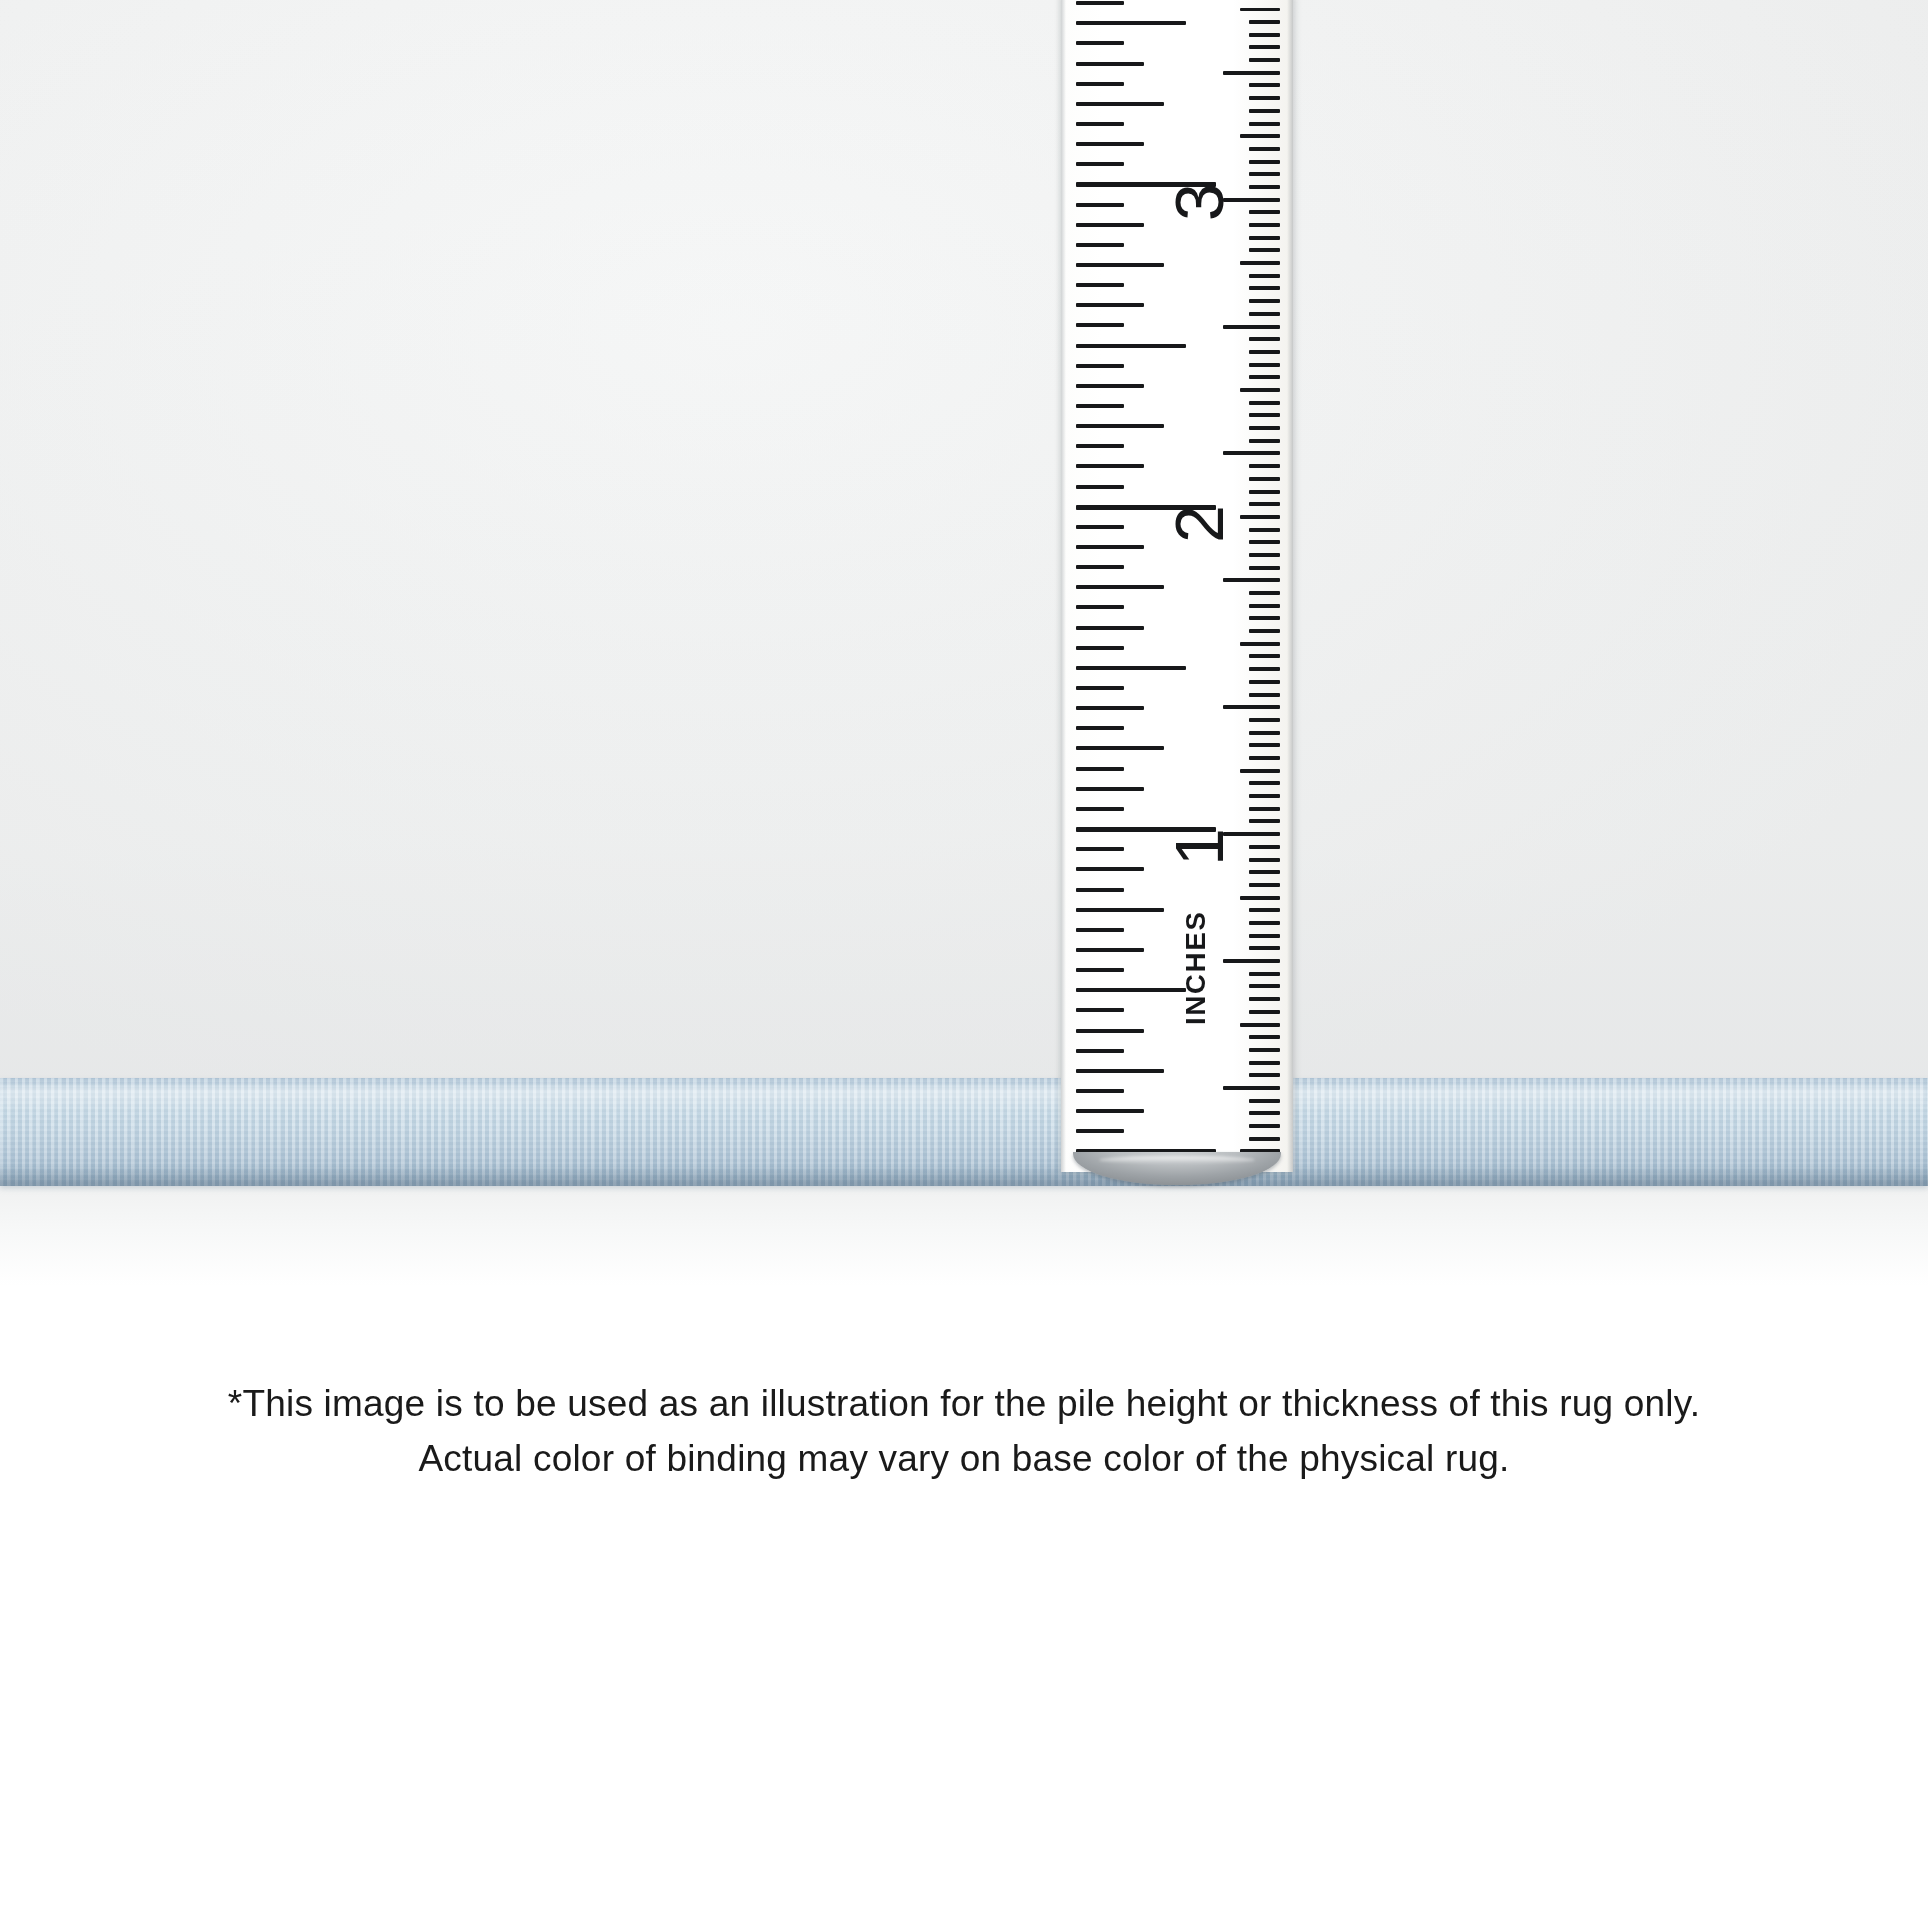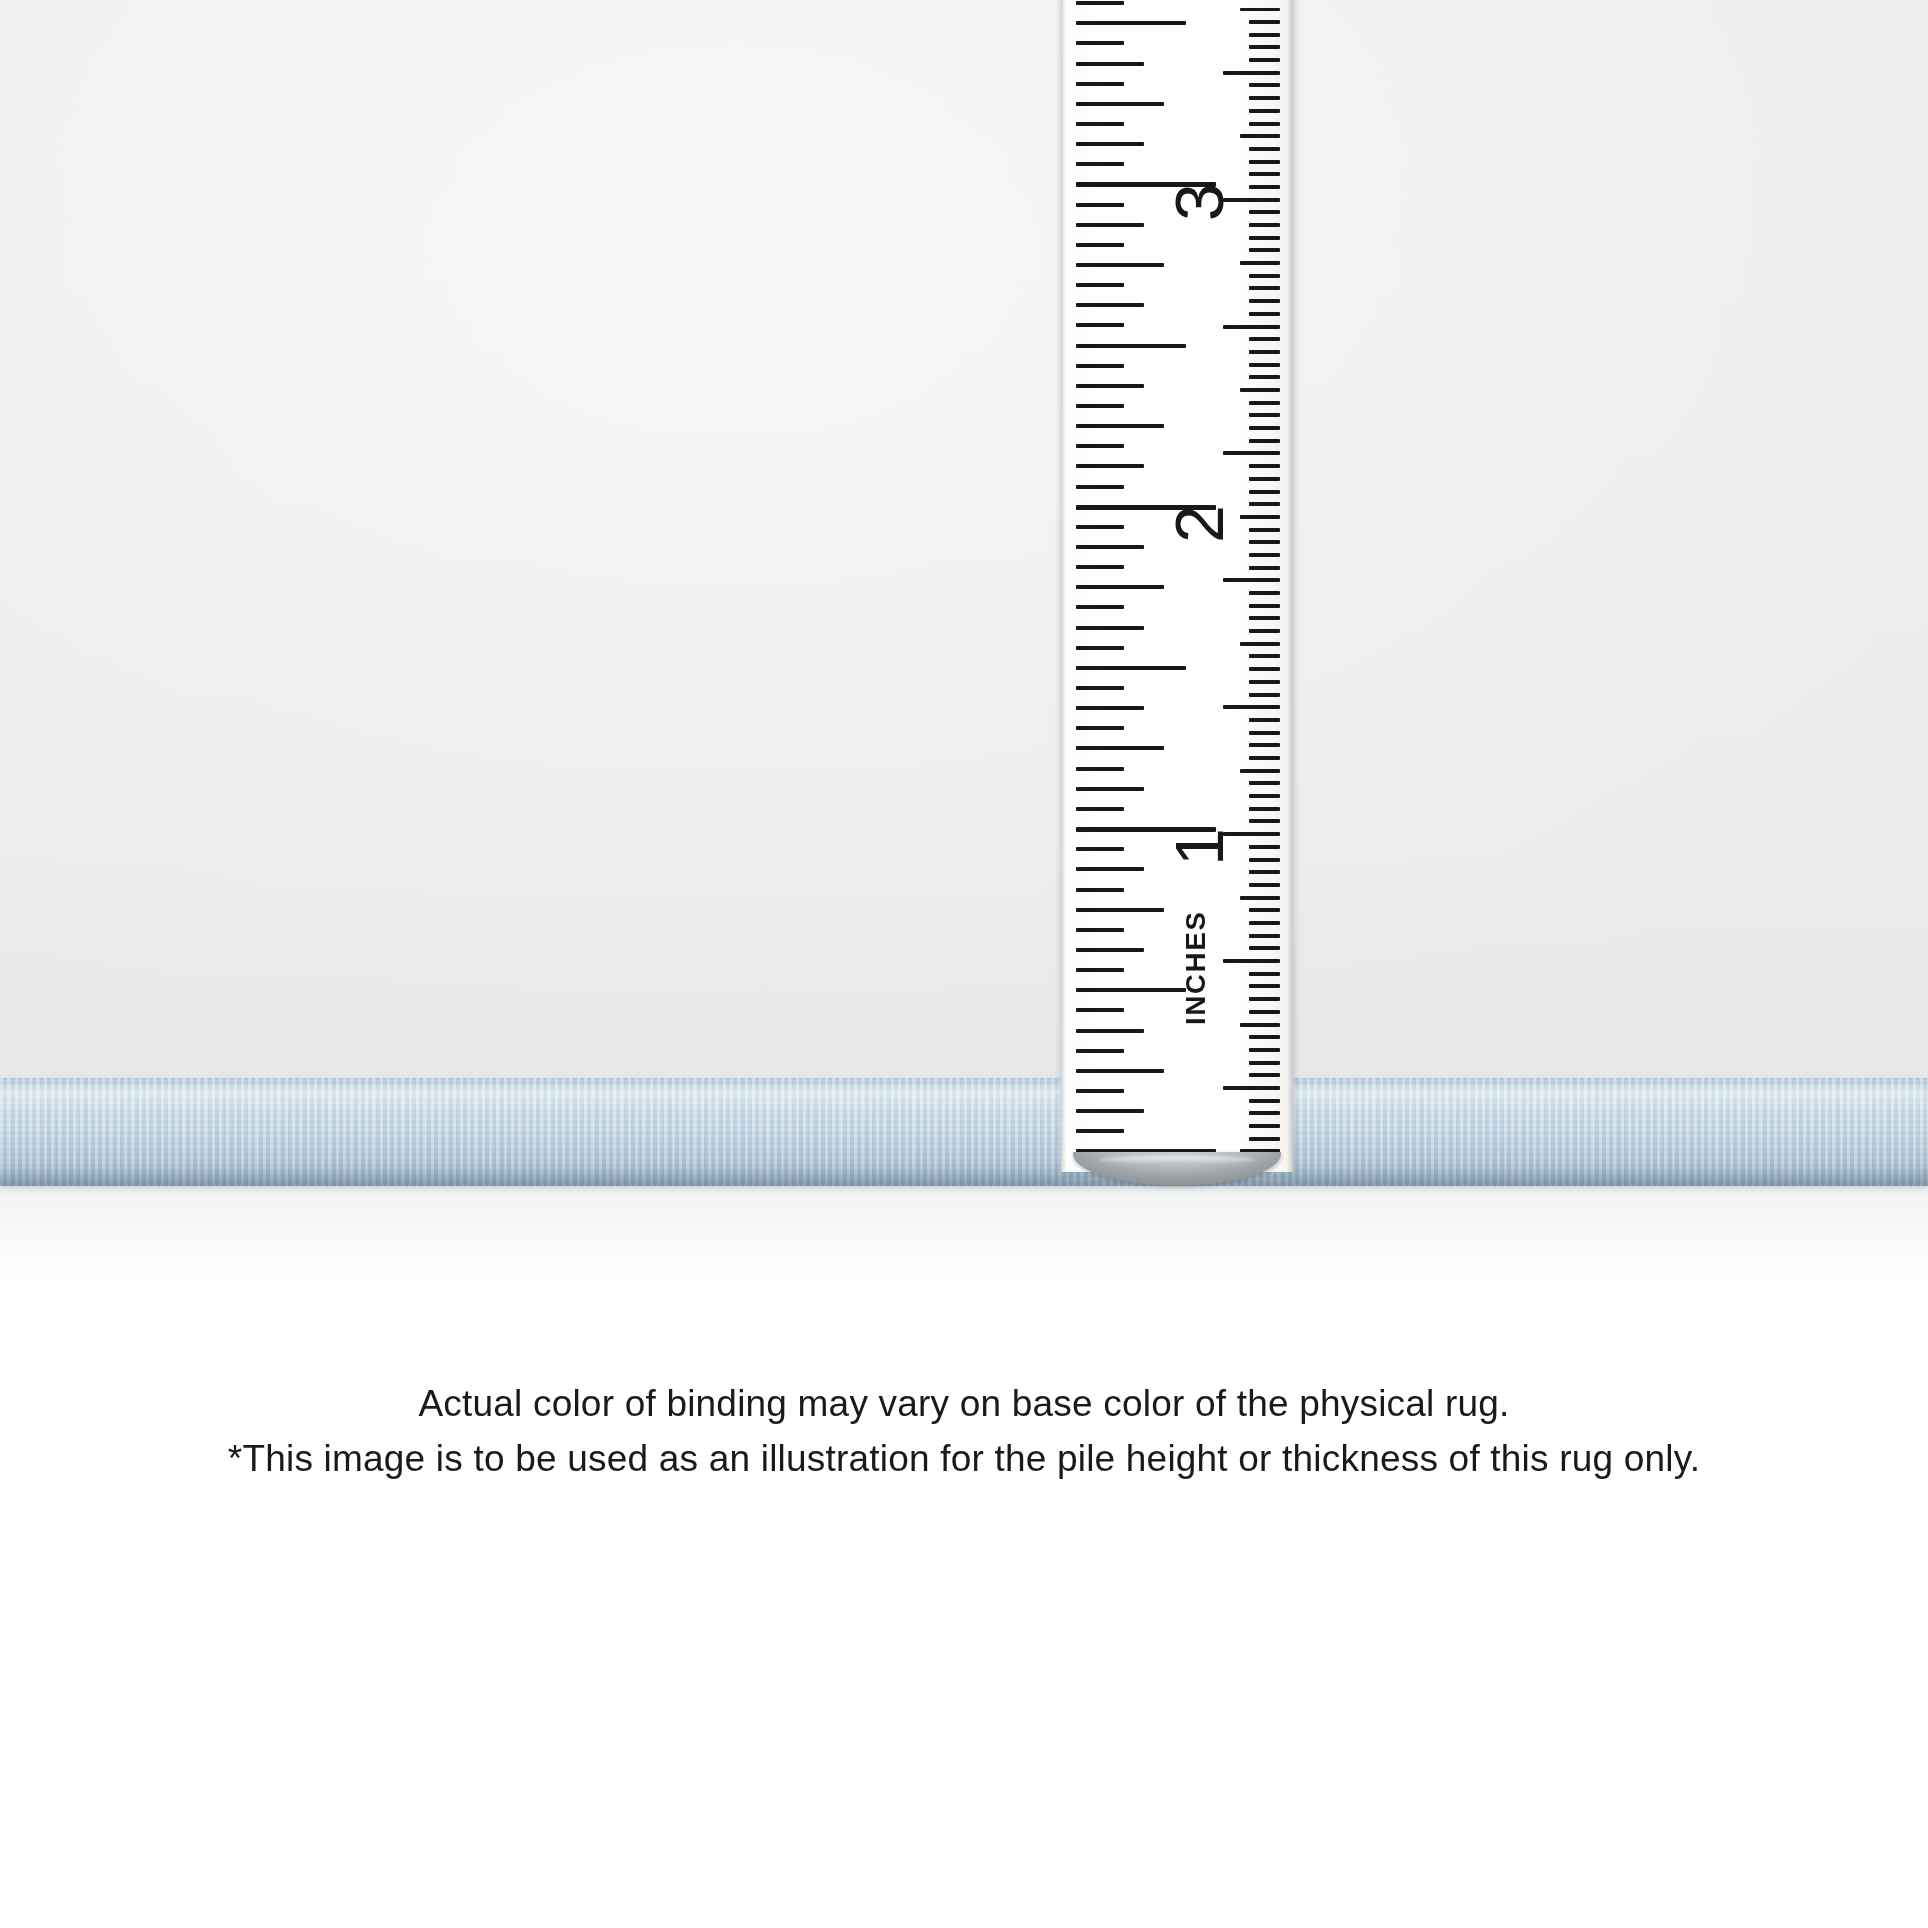--- a/index.html
+++ b/index.html
@@ -409,18 +409,18 @@
       <div class="inches-word">INCHES</div>
     </div>
 
     <div class="ruler-tip">
       <div class="gleam"></div>
     </div>
 
   </div>
 
   <div class="caption">
+    <span class="line">*This image is to be used as an illustration for the pile height or thickness of this rug only.</span>
     <span class="line">Actual color of binding may vary on base color of the physical rug.</span>
-    <span class="line">*This image is to be used as an illustration for the pile height or thickness of this rug only.</span>
   </div>
 
 </div>
 
 
 </body></html>

